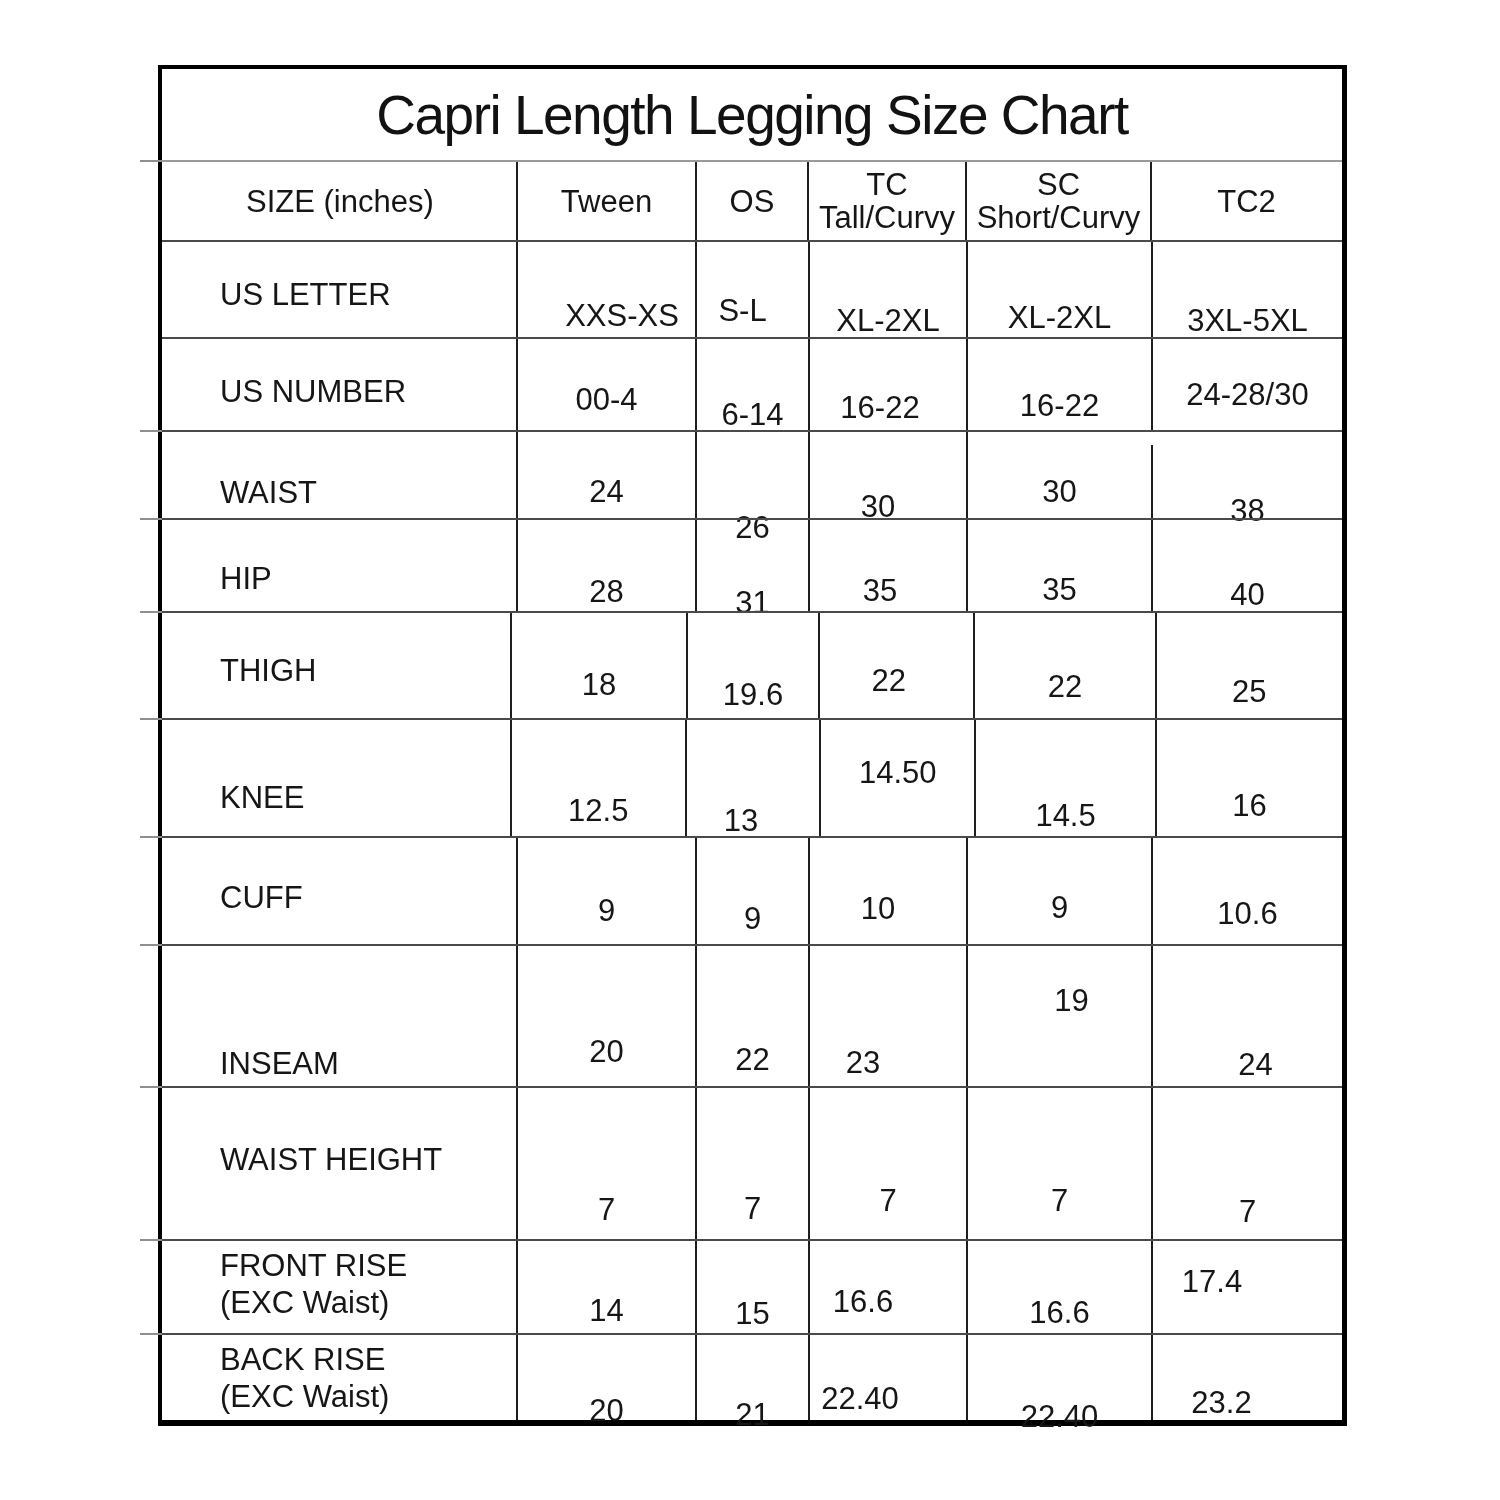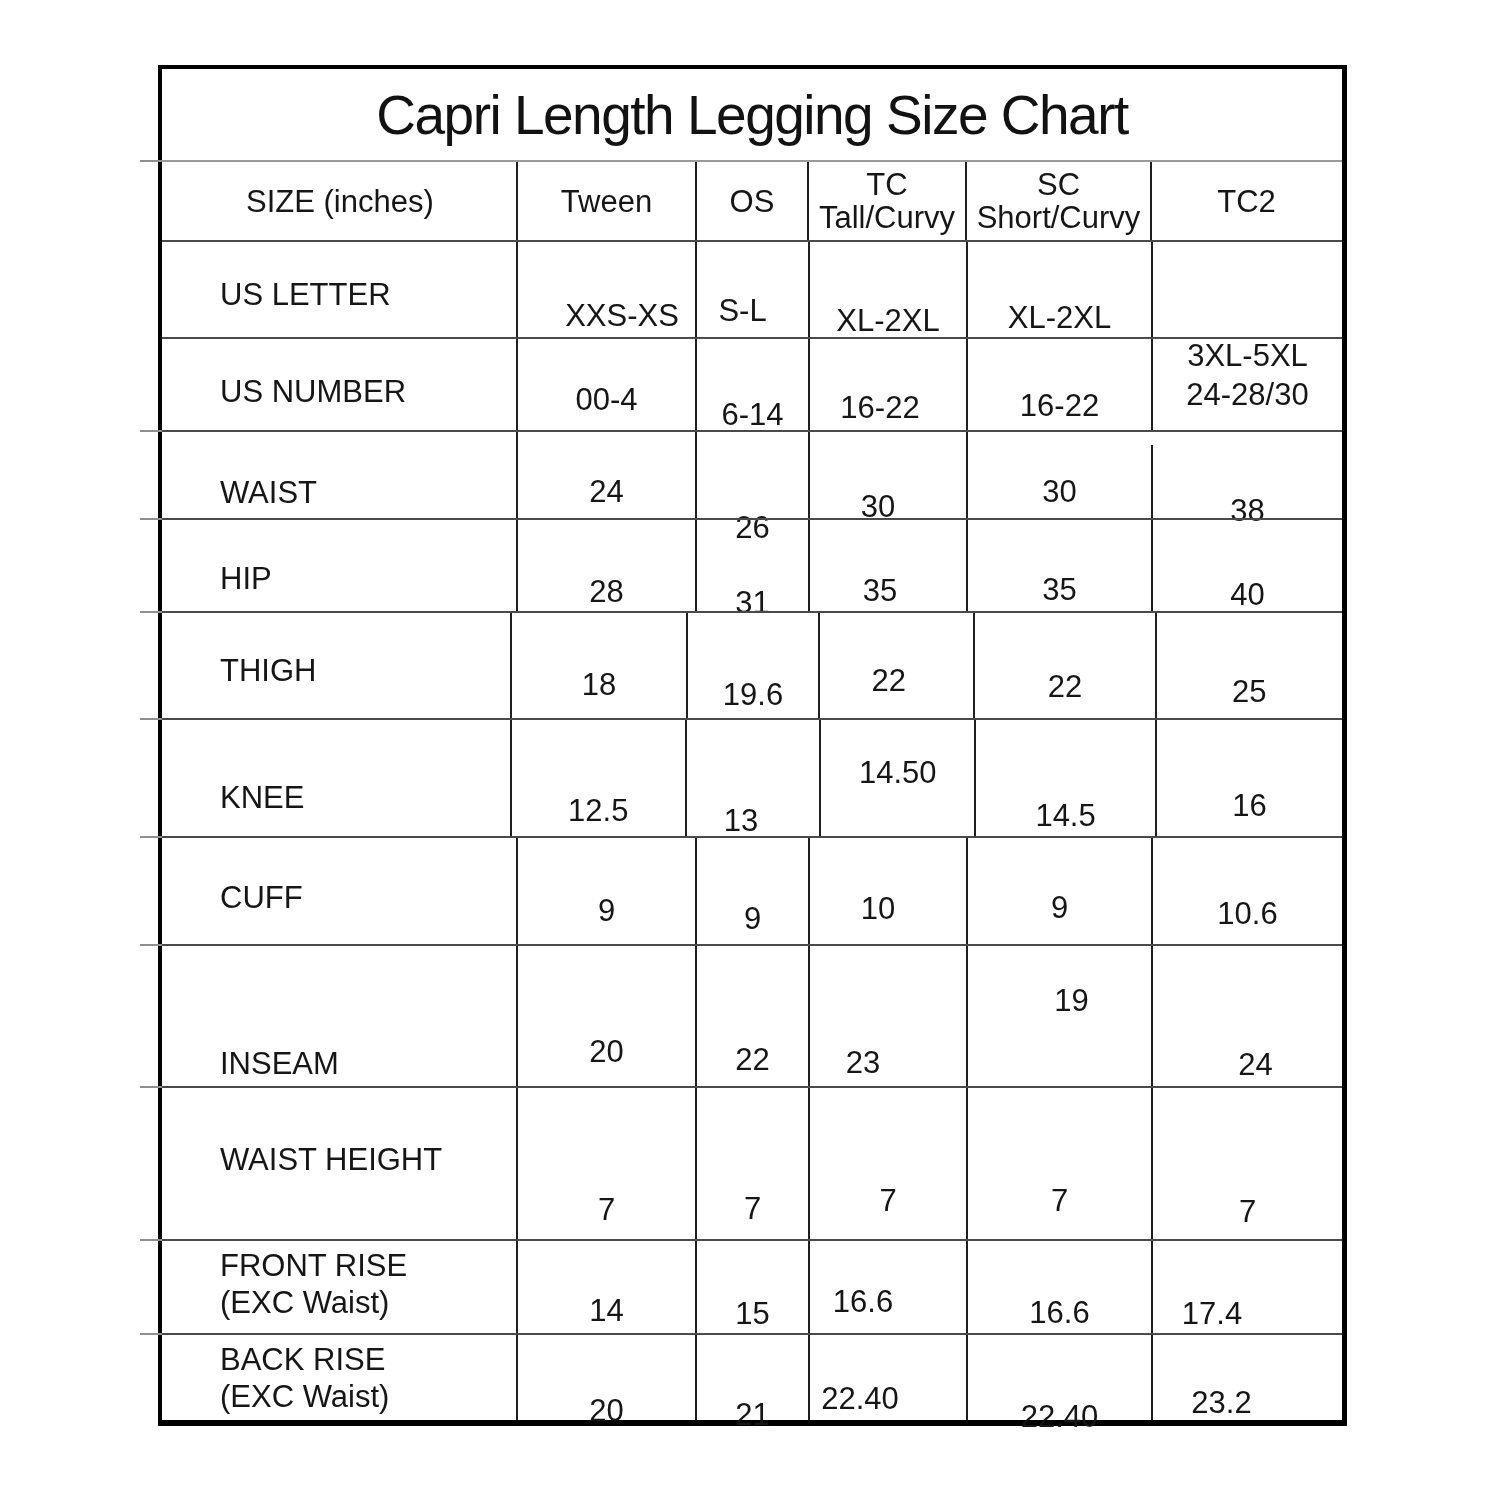--- a/index.html
+++ b/index.html
@@ -59,21 +59,21 @@
         <div class="cell" style="width: 185px;">SC
 Short/Curvy</div>
         <div class="cell" style="width: 191px;">TC2</div>
       </div>
       <div class="row" style="height: 97px;">
         <div class="cell label" style="width: 354px; padding-top: 36px;">US LETTER</div>
         <div class="cell" style="width: 179px; padding-top: 57px;"><span style="display: inline-block; margin-left: 31px;">XXS-XS</span></div>
         <div class="cell" style="width: 113px; padding-top: 52px;"><span style="transform: translateX(-10px); display: inline-block;">S-L</span></div>
         <div class="cell" style="width: 158px; padding-top: 62px;"><span style="display: inline-block;">XL-2XL</span></div>
         <div class="cell" style="width: 185px; padding-top: 59px;"><span style="display: inline-block;">XL-2XL</span></div>
-        <div class="cell" style="width: 191px; padding-top: 97px;"><span style="display: inline-block;">3XL-5XL</span></div>
+        <div class="cell" style="width: 191px; padding-top: 62px;"><span style="display: inline-block;">3XL-5XL</span></div>
       </div>
       <div class="row" style="height: 93px;">
         <div class="cell label" style="width: 354px; padding-top: 36px;">US NUMBER</div>
         <div class="cell" style="width: 179px; padding-top: 44px;"><span style="display: inline-block;">00-4</span></div>
         <div class="cell" style="width: 113px; padding-top: 59px;"><span style="display: inline-block;">6-14</span></div>
         <div class="cell" style="width: 158px; padding-top: 52px;"><span style="transform: translateX(-8px); display: inline-block;">16-22</span></div>
         <div class="cell" style="width: 185px; padding-top: 50px;"><span style="display: inline-block;">16-22</span></div>
         <div class="cell" style="width: 191px; padding-top: 39px;"><span style="display: inline-block;">24-28/30</span></div>
       </div>
       <div class="row oh" style="height: 88px;">
@@ -132,21 +132,21 @@
         <div class="cell" style="width: 185px; padding-top: 96px;"><span style="display: inline-block;">7</span></div>
         <div class="cell" style="width: 191px; padding-top: 107px;"><span style="display: inline-block;">7</span></div>
       </div>
       <div class="row oh" style="height: 94px;">
         <div class="cell label two" style="width: 354px; padding-top: 6px;">FRONT RISE
 (EXC Waist)</div>
         <div class="cell" style="width: 179px; padding-top: 53px;"><span style="display: inline-block;">14</span></div>
         <div class="cell" style="width: 113px; padding-top: 56px;"><span style="display: inline-block;">15</span></div>
         <div class="cell" style="width: 158px; padding-top: 44px;"><span style="transform: translateX(-25px); display: inline-block;">16.6</span></div>
         <div class="cell" style="width: 185px; padding-top: 55px;"><span style="display: inline-block;">16.6</span></div>
-        <div class="cell" style="width: 164px; padding-top: 56px;"><span style="transform: translateX(-22px); display: inline-block;">17.4</span></div>
+        <div class="cell" style="width: 164px; padding-top: 24px;"><span style="transform: translateX(-22px); display: inline-block;">17.4</span></div>
       </div>
       <div class="row oh" style="height: 87px;">
         <div class="cell label two" style="width: 354px; padding-top: 6px;">BACK RISE
 (EXC Waist)</div>
         <div class="cell" style="width: 179px; padding-top: 59px;"><span style="display: inline-block;">20</span></div>
         <div class="cell" style="width: 113px; padding-top: 63px;"><span style="display: inline-block;">21</span></div>
         <div class="cell" style="width: 158px; padding-top: 47px;"><span style="transform: translateX(-28px); display: inline-block;">22.40</span></div>
         <div class="cell" style="width: 185px; padding-top: 65px;"><span style="display: inline-block;">22.40</span></div>
         <div class="cell" style="width: 191px; padding-top: 51px;"><span style="transform: translateX(-26px); display: inline-block;">23.2</span></div>
       </div>

